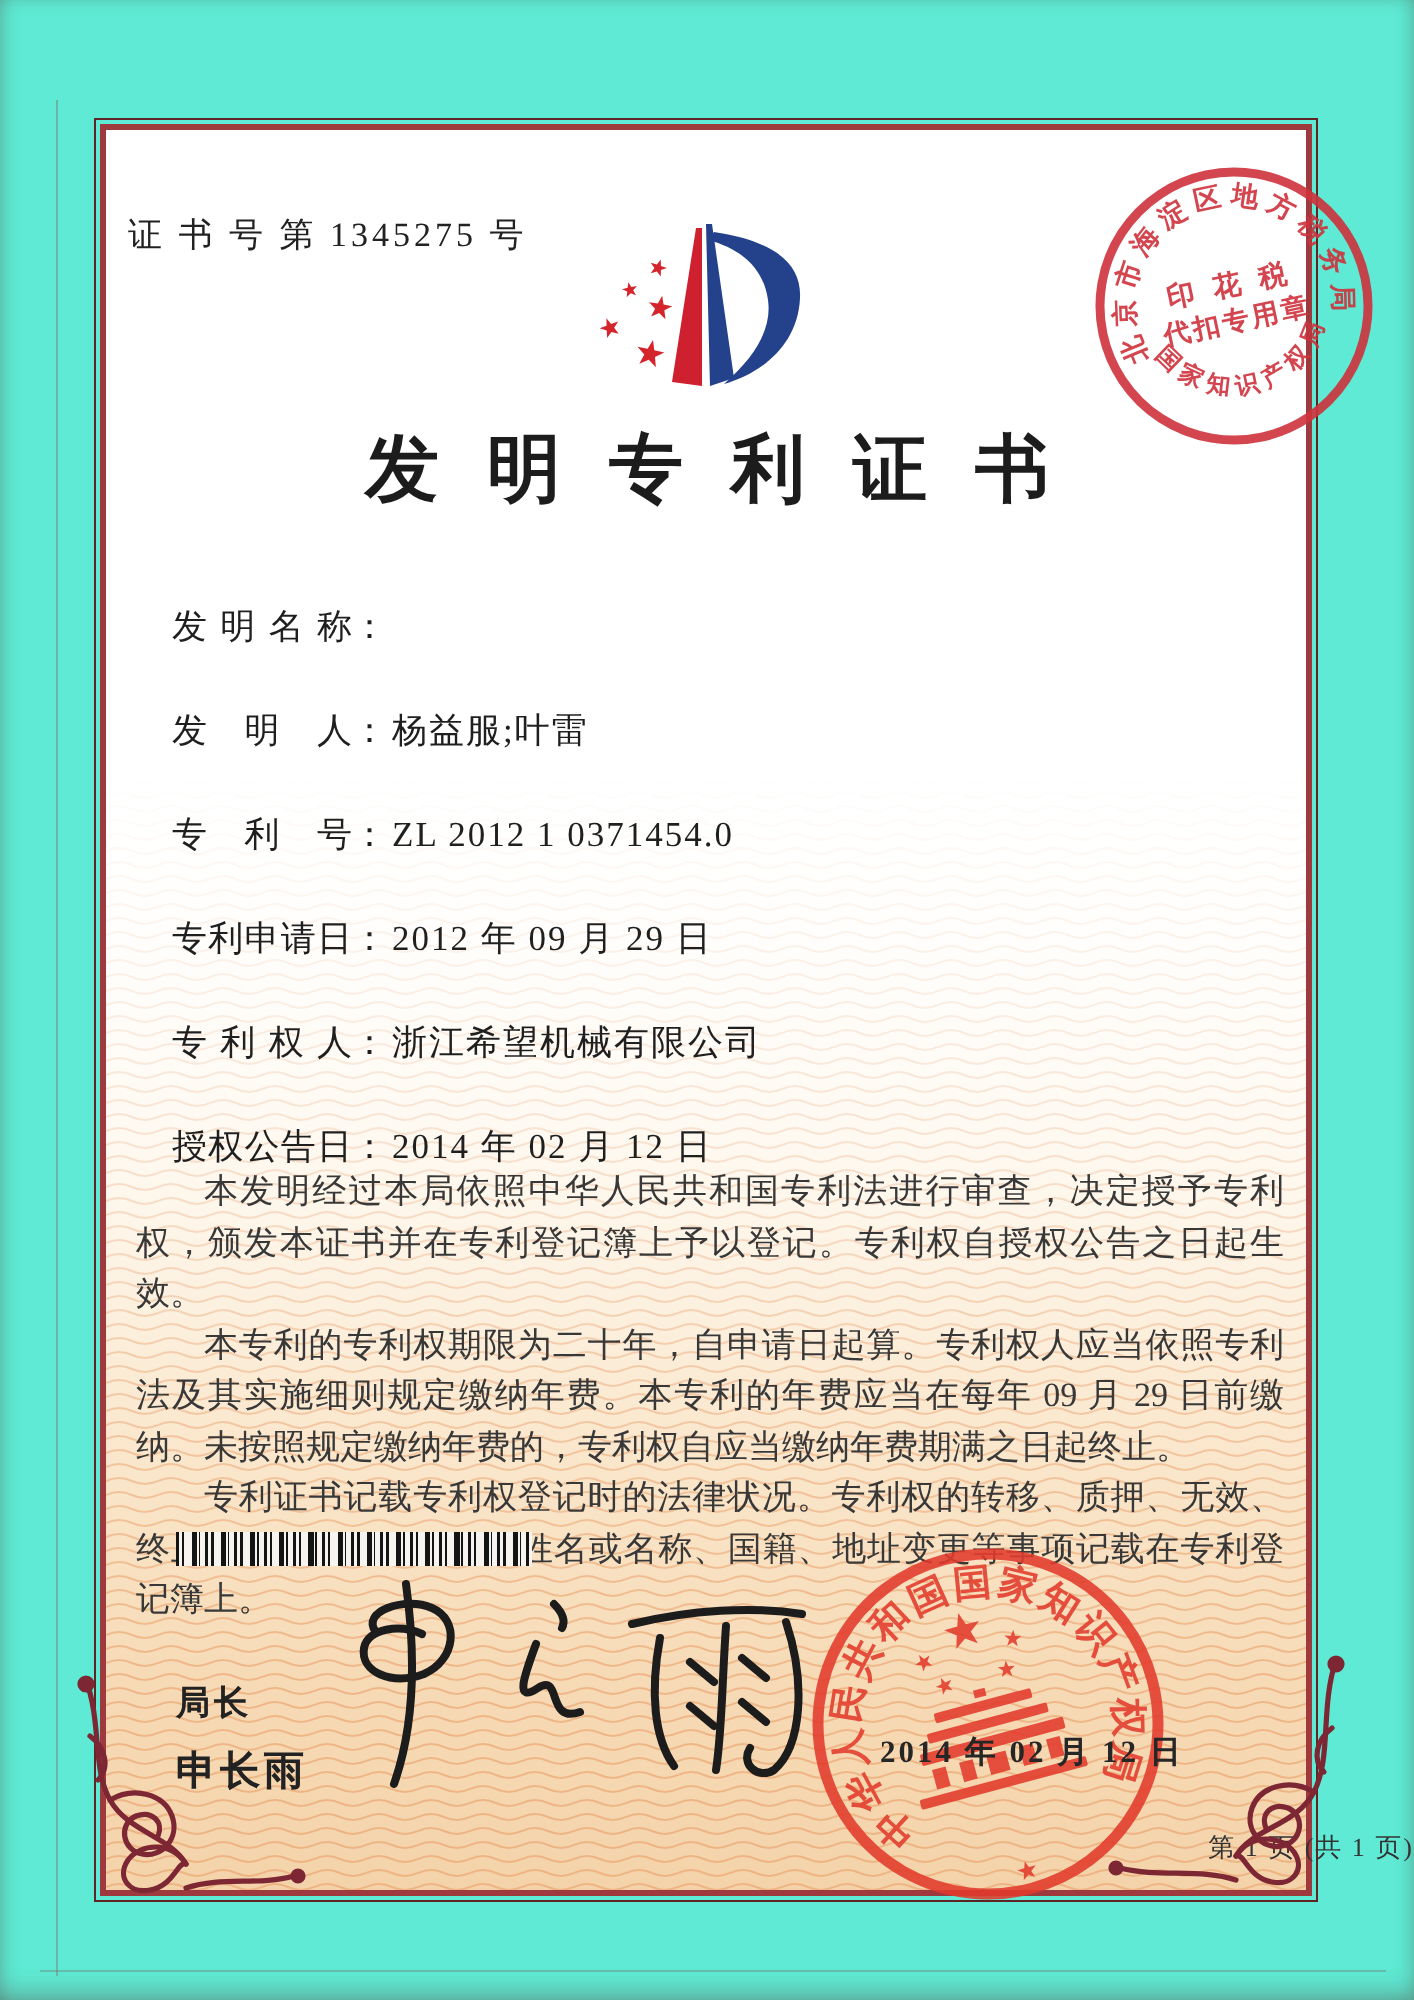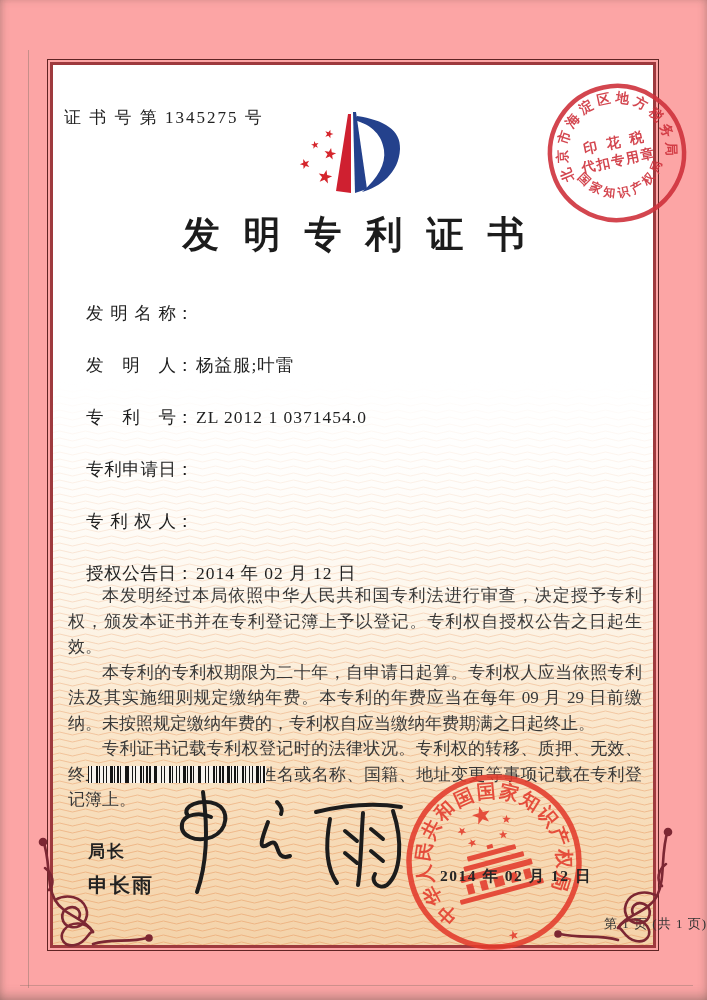--- a/index.html
+++ b/index.html
@@ -1,16 +1,16 @@
 <!DOCTYPE html>
 <html><head>
 <meta charset="utf-8">
 <style>
   html,body{margin:0;padding:0;background:#e9e7e4;}
-  .page{position:relative;width:707px;height:1000px;margin:0 auto;background:#fca5a5;overflow:hidden;
+  .page{position:relative;width:707px;height:1000px;margin:0 auto;background:#5eead4;overflow:hidden;
         font-family:"Liberation Serif","DejaVu Serif",serif;
         box-shadow:inset 0 -10px 12px -7px rgba(90,80,70,.45), inset -7px 0 9px -6px rgba(90,80,70,.28), inset 8px 0 9px -7px rgba(90,80,70,.30), inset 0 6px 8px -6px rgba(90,80,70,.18);}
   .page::before{content:"";position:absolute;left:28px;top:50px;bottom:12px;width:1px;background:rgba(120,108,96,.40);}
   .page::after{content:"";position:absolute;left:20px;right:14px;bottom:14px;height:1px;background:rgba(120,108,96,.35);}
 
   
   .frame{position:absolute;left:50px;top:62px;width:606px;height:886px;box-sizing:border-box;
          border:3px solid #9e3a3e;outline:1px solid #5f2424;outline-offset:2px;z-index:1;}
   .frame-bg{position:absolute;inset:0;background:linear-gradient(180deg,#ffffff 0%,#fffdf8 40%,#fdf2e0 58%,#f9e2c2 76%,#f4d3aa 100%);}
   .wave-svg{position:absolute;inset:0;width:100%;height:100%;}
@@ -117,24 +117,26 @@
         <span class="val">杨益服;叶雷</span>
     </div>
     <div class="field">
       <span class="lab">专利号</span>
         <span class="colon">：</span>
         <span class="val">ZL 2012 1 0371454.0</span>
     </div>
     <div class="field">
       <span class="lab">专利申请日</span>
         <span class="colon">：</span>
+        <span class="val">2012 年 09 月 29 日</span>
     </div>
     <div class="field">
       <span class="lab">专利权人</span>
         <span class="colon">：</span>
+        <span class="val">浙江希望机械有限公司</span>
     </div>
     <div class="field">
       <span class="lab">授权公告日</span>
         <span class="colon">：</span>
         <span class="val">2014 年 02 月 12 日</span>
     </div>
   </div>
 
   <div class="paras">
     <p>本发明经过本局依照中华人民共和国专利法进行审查，决定授予专利权，颁发本证书并在专利登记簿上予以登记。专利权自授权公告之日起生效。</p>

